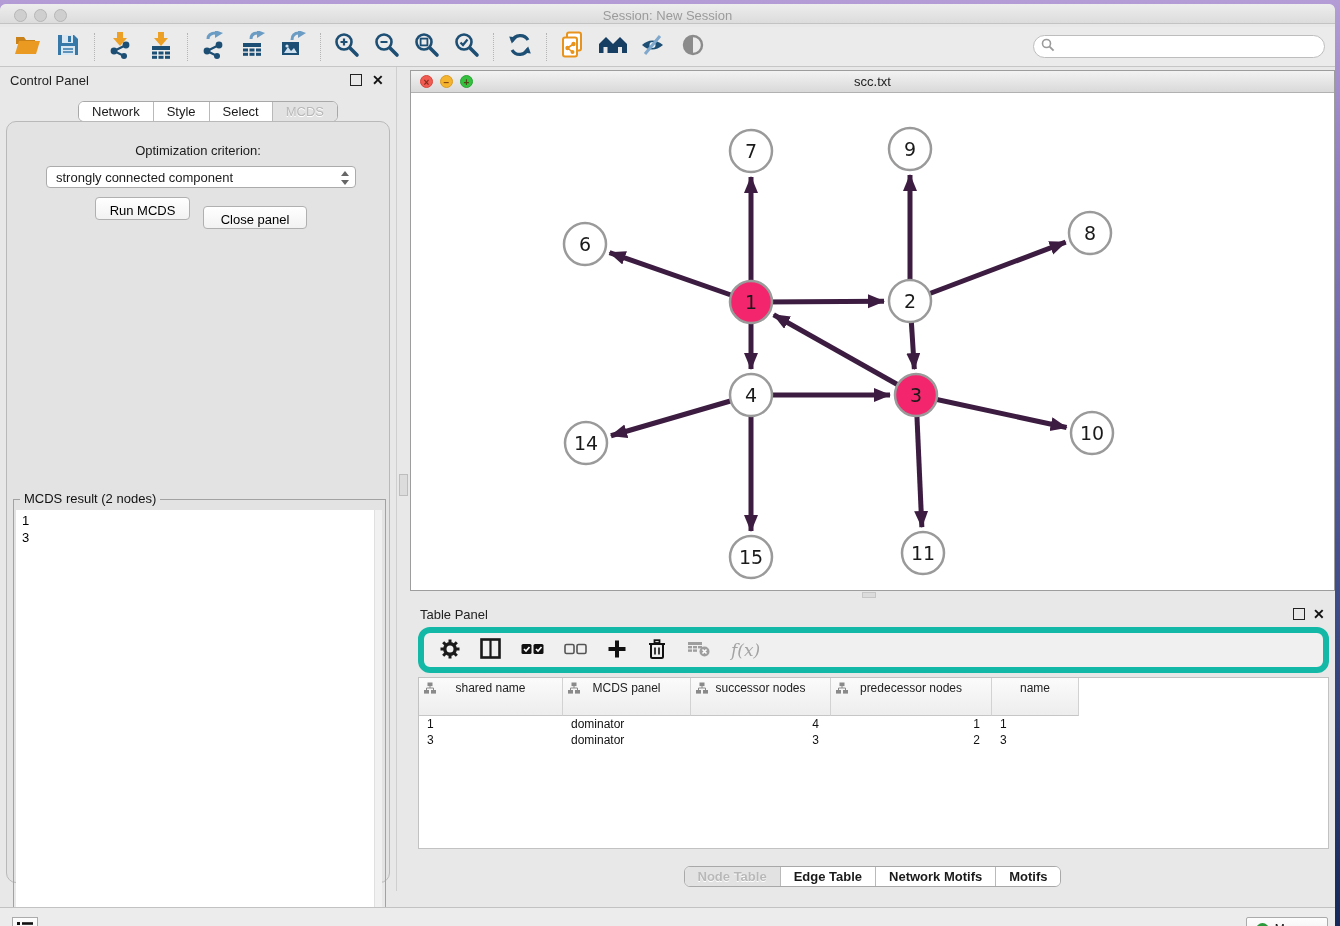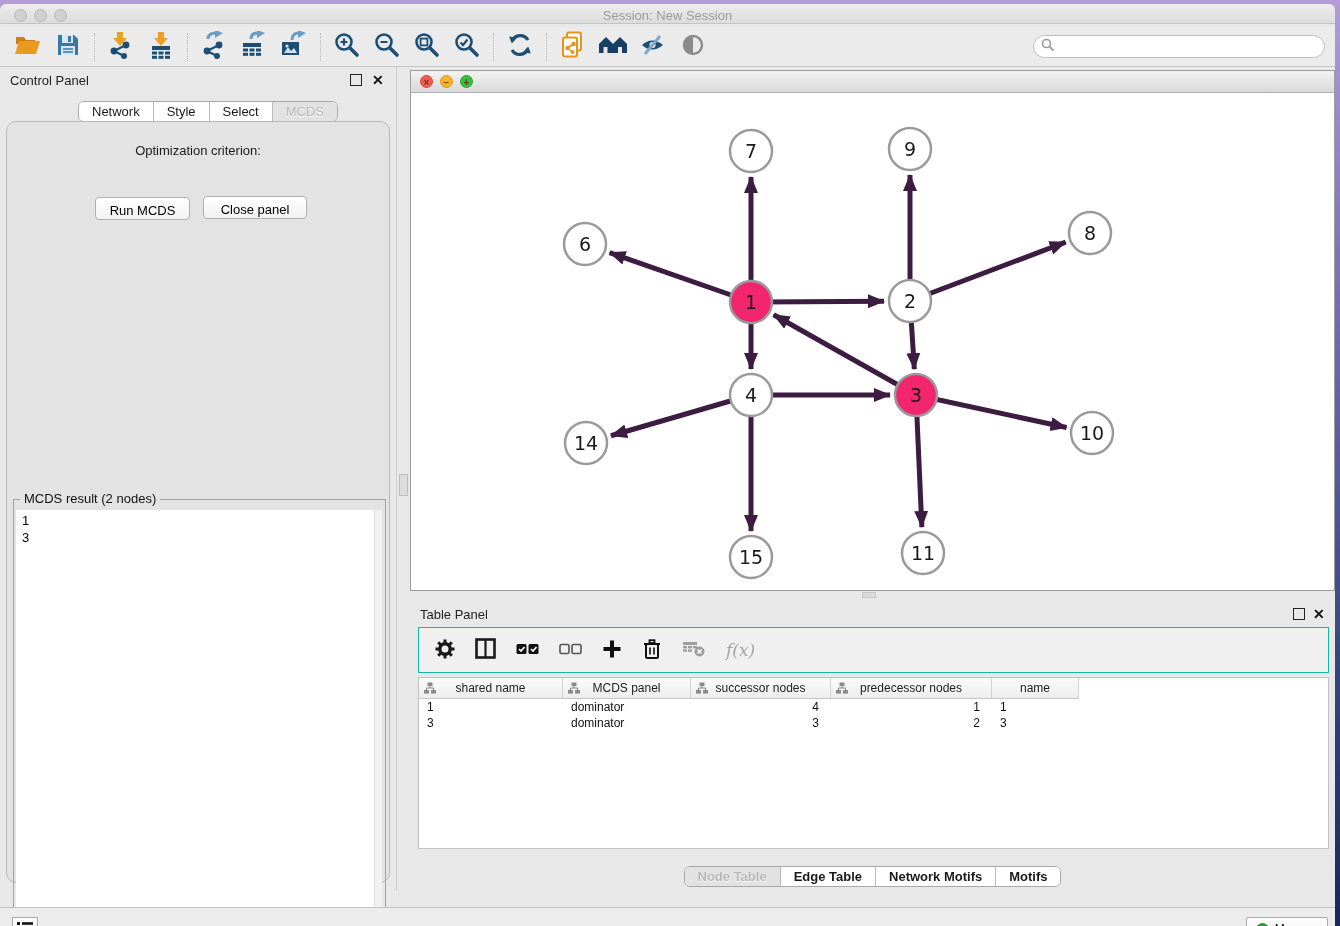--- a/index.html
+++ b/index.html
@@ -63,26 +63,26 @@
   .net-titlebar{ position:absolute; left:0; top:0; width:100%; height:22px; background:linear-gradient(#f3f3f3,#d9d9d9); border-bottom:1px solid #b1b1b1; }
   .net-title{ position:absolute; width:100%; text-align:center; top:3px; font-size:13px; color:#222; }
   .tl.red{ background:#f15b51; border:1px solid #d8453c; }
   .tl.yellow{ background:#f5b42e; border:1px solid #d99b23; }
   .tl.green{ background:#33c13f; border:1px solid #28a334; }
   .tl .glyph{ position:absolute; width:100%; text-align:center; top:-0.5px; font-size:10px; font-weight:bold; color:rgba(90,30,10,.75); line-height:13px; }
   .net-canvas{ position:absolute; left:0; top:22px; width:923px; height:497px; background:#fff; }
 
   
   .table-panel{ position:absolute; left:410px; top:597px; width:925px; height:290px; background:#e8e8e8; }
-  .tp-toolbar{ position:absolute; left:8px; right:6px; top:26px; height:46px; background:#f0f0f0; border:1px solid #14b8a6; border-radius:0;
+  .tp-toolbar{ position:absolute; left:8px; right:6px; top:26px; height:46px; background:#f0f0f0; border:6px solid #14b8a6; border-radius:12px;
      display:flex; align-items:center; gap:20px; padding-left:16px; }
   .tp-tool{ display:flex; align-items:center; justify-content:center; }
   .fx-label{ font-family:"DejaVu Serif", serif; font-style:italic; font-size:17px; color:#a3a3a3; }
   .ttable{ position:absolute; left:8px; right:6px; top:76px; height:172px; background:#fff; border:1px solid #c2c2c2; overflow:hidden; }
-  .thead{ display:grid; grid-template-columns:144px 128px 140px 161px 87px; height:21px; }
+  .thead{ display:grid; grid-template-columns:144px 128px 140px 161px 87px; height:38px; }
   .th{ position:relative; background:linear-gradient(#fbfbfb,#ededed); border-right:1px solid #d2d2d2; border-bottom:1px solid #c6c6c6;
       font-size:12px; color:#222; text-align:center; padding-top:3px; }
   .th .tree{ position:absolute; left:5px; top:4px; }
   .trow{ display:grid; grid-template-columns:144px 128px 140px 161px 87px; height:16px; }
   .tcell{ font-size:12px; padding:1px 8px 0; color:#111; }
   .tcell.right{ text-align:right; padding-right:12px; }
   .tp-tabs{ left:50%; transform:translateX(-50%); top:265px; }
   .tabset .tab.strong{ font-weight:bold; font-size:13px; }
 
   
@@ -290,22 +290,31 @@
       <span class="winbtn closex" style="right:12px">✕</span>
     </div>
     <div class="tabset cp-tabs">
       <span class="tab">Network</span>
       <span class="tab">Style</span>
       <span class="tab">Select</span>
       <span class="tab active">MCDS</span>
     </div>
     <div class="cp-box">
       <div class="opt-label">Optimization criterion:</div>
+      <div class="dropdown">
+        <span>strongly connected component</span>
+        <span class="stepper">
+          <svg width="10" height="16" viewBox="0 0 10 16">
+              <path d="M5 1 9 6H1z" fill="#666"></path>
+              <path d="M5 15 1 10h8z" fill="#666"></path>
+            </svg>
+        </span>
+      </div>
       <button class="btn" style="left:88px; top:75px; width:95px;">Run MCDS</button>
-      <button class="btn" style="left:196px; top:74px; width:104px;">Close panel</button>
+      <button class="btn" style="left:196px; top:84px; width:104px;">Close panel</button>
       <div class="groupbox">
         <legend>MCDS result (2 nodes)</legend>
         <div class="result-area">1
 3</div>
         <div class="result-scroll"></div>
       </div>
     </div>
   </div>
 
   <div class="v-split">
@@ -317,20 +326,21 @@
     <div class="net-titlebar">
       <span class="tl red" style="left:9px; top:4px;">
           <span class="glyph">×</span>
         </span>
       <span class="tl yellow" style="left:29px; top:4px;">
           <span class="glyph">−</span>
         </span>
       <span class="tl green" style="left:49px; top:4px;">
           <span class="glyph">+</span>
         </span>
+      <div class="net-title">scc.txt</div>
     </div>
     <svg class="net-canvas" width="923" height="497" viewBox="0 0 923 497">
       <defs>
         <marker id="arrow" markerUnits="userSpaceOnUse" markerWidth="20" markerHeight="16" refX="16" refY="7" orient="auto">
           <path id="arrow-path" d="M0 0 L17 7 L0 14 Z" fill="#3C1C40"></path>
         </marker>
       </defs>
       <g id="edge-layer">
           <line x1="340" y1="209" x2="340" y2="84" stroke="#3C1C40" stroke-width="5" marker-end="url(#arrow)"></line>
           <line x1="340" y1="209" x2="198.54492409513023" y2="159.5759373344431" stroke="#3C1C40" stroke-width="5" marker-end="url(#arrow)"></line>

